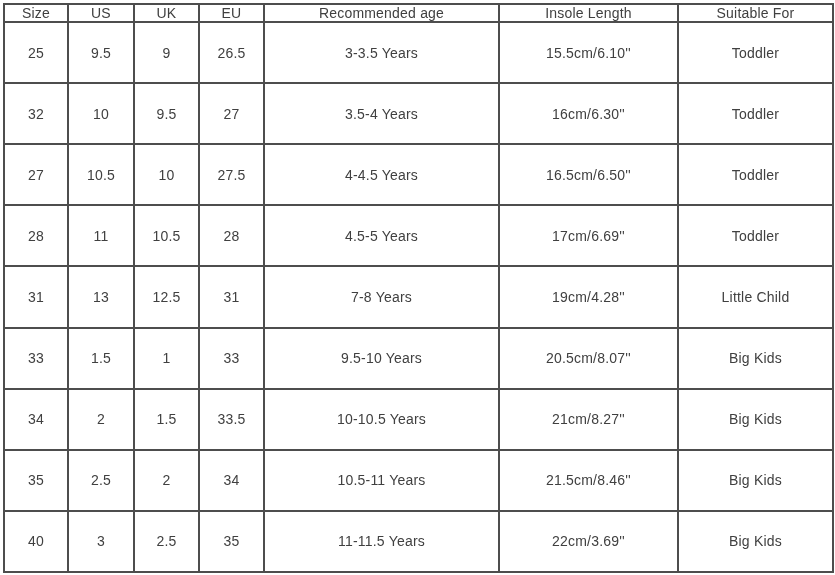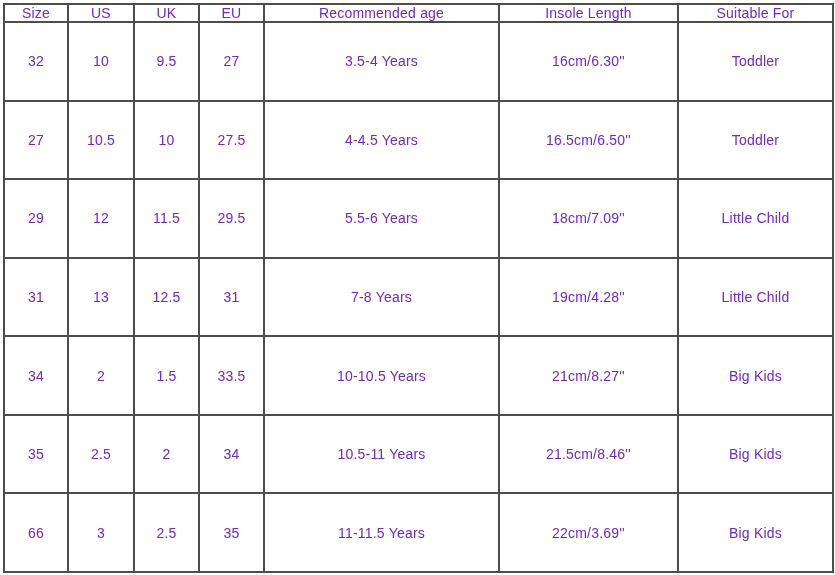--- a/index.html
+++ b/index.html
@@ -13,21 +13,21 @@
     height: 575px;
     background: #ffffff;
     box-sizing: border-box;
     padding: 3px 3px 2px 3px;
   }
   table.size-table {
     width: 829px;
     height: 570px;
     border-collapse: collapse;
     table-layout: fixed;
-    color: #6d28d9;
+    color: #404040;
     font-size: 14px;
   }
   table.size-table th,
   table.size-table td {
     border: 2px solid #4d4d4d;
     text-align: center;
     vertical-align: middle;
     font-weight: normal;
     padding: 0;
     letter-spacing: 0.2px;
@@ -55,75 +55,93 @@
         <th>US</th>
         <th>UK</th>
         <th>EU</th>
         <th>Recommended age</th>
         <th>Insole Length</th>
         <th>Suitable For</th>
       </tr>
     </thead>
     <tbody>
         <tr>
+          <td>25</td>
+          <td>9.5</td>
+          <td>9</td>
+          <td>26.5</td>
+          <td>3-3.5 Years</td>
+          <td>15.5cm/6.10''</td>
+          <td>Toddler</td>
+        </tr>
+        <tr>
           <td>32</td>
           <td>10</td>
           <td>9.5</td>
           <td>27</td>
           <td>3.5-4 Years</td>
           <td>16cm/6.30''</td>
           <td>Toddler</td>
         </tr>
         <tr>
           <td>27</td>
           <td>10.5</td>
           <td>10</td>
           <td>27.5</td>
           <td>4-4.5 Years</td>
           <td>16.5cm/6.50''</td>
           <td>Toddler</td>
         </tr>
         <tr>
-          <td>29</td>
-          <td>12</td>
-          <td>11.5</td>
-          <td>29.5</td>
-          <td>5.5-6 Years</td>
-          <td>18cm/7.09''</td>
-          <td>Little Child</td>
+          <td>28</td>
+          <td>11</td>
+          <td>10.5</td>
+          <td>28</td>
+          <td>4.5-5 Years</td>
+          <td>17cm/6.69''</td>
+          <td>Toddler</td>
         </tr>
         <tr>
           <td>31</td>
           <td>13</td>
           <td>12.5</td>
           <td>31</td>
           <td>7-8 Years</td>
           <td>19cm/4.28''</td>
           <td>Little Child</td>
+        </tr>
+        <tr>
+          <td>33</td>
+          <td>1.5</td>
+          <td>1</td>
+          <td>33</td>
+          <td>9.5-10 Years</td>
+          <td>20.5cm/8.07''</td>
+          <td>Big Kids</td>
         </tr>
         <tr>
           <td>34</td>
           <td>2</td>
           <td>1.5</td>
           <td>33.5</td>
           <td>10-10.5 Years</td>
           <td>21cm/8.27''</td>
           <td>Big Kids</td>
         </tr>
         <tr>
           <td>35</td>
           <td>2.5</td>
           <td>2</td>
           <td>34</td>
           <td>10.5-11 Years</td>
           <td>21.5cm/8.46''</td>
           <td>Big Kids</td>
         </tr>
         <tr>
-          <td>66</td>
+          <td>40</td>
           <td>3</td>
           <td>2.5</td>
           <td>35</td>
           <td>11-11.5 Years</td>
           <td>22cm/3.69''</td>
           <td>Big Kids</td>
         </tr>
       </tbody>
   </table>
 </div>

